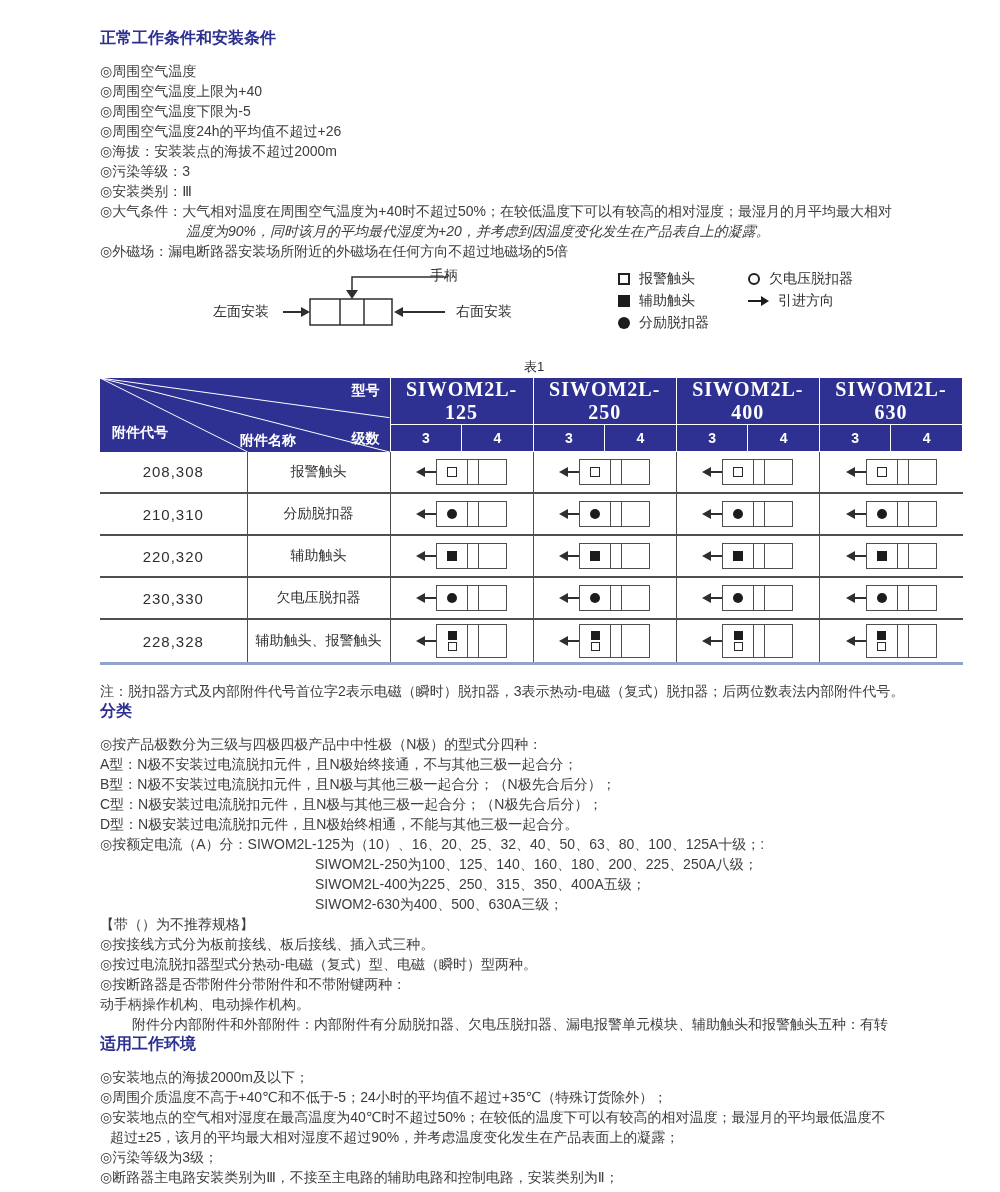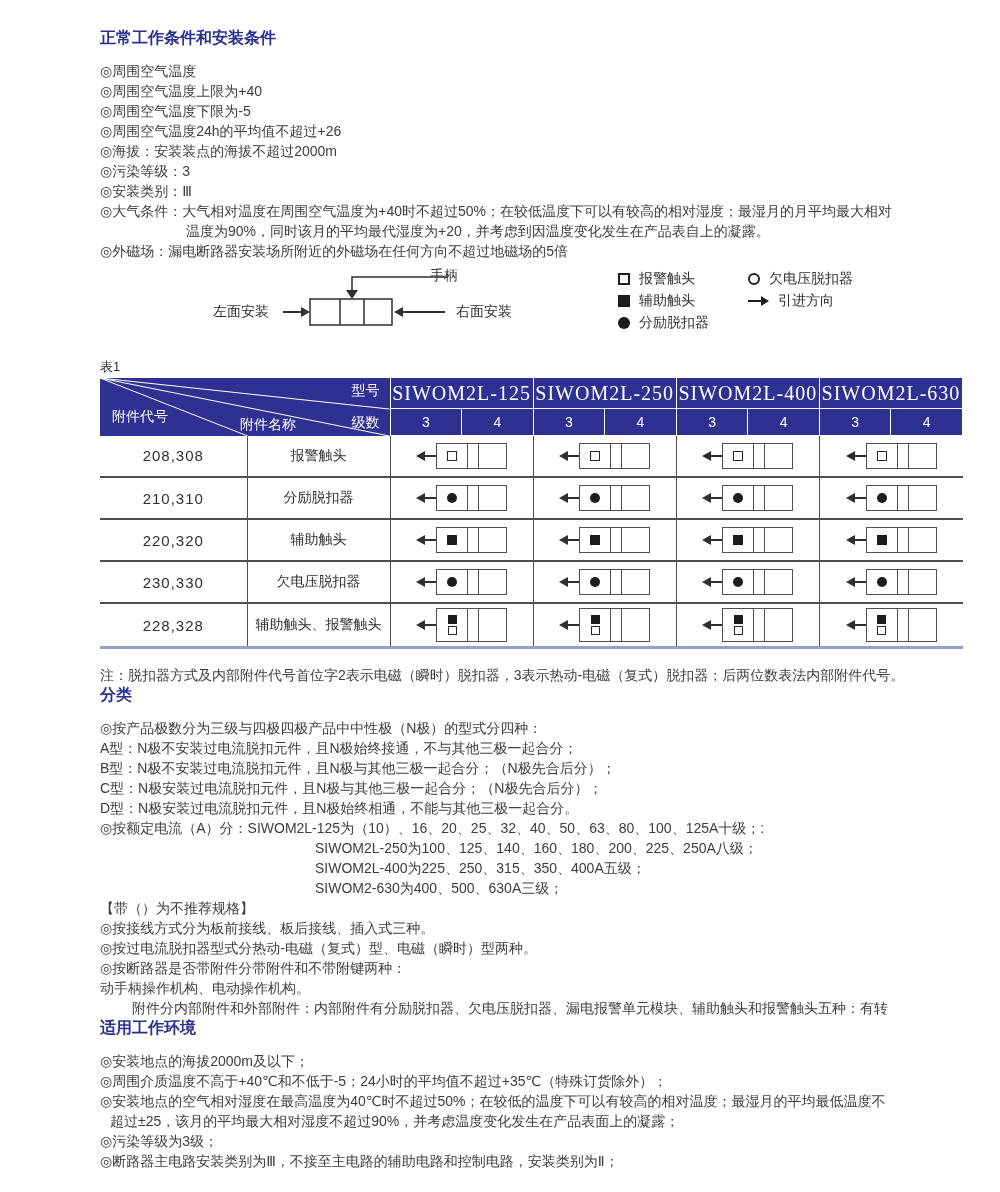--- a/index.html
+++ b/index.html
@@ -1,21 +1,21 @@
 <!DOCTYPE html>
 <html><head>
 <meta charset="utf-8">
 <style>
   html,body{margin:0;padding:0;background:#ffffff;}
   .page{position:relative;width:1000px;height:1192px;background:#fff;overflow:hidden;
         font-family:"Liberation Sans","DejaVu Sans",sans-serif;color:#3d3d3d;}
   .content{padding:28px 22px 0 100px;}
   .sec-title{color:#2b2f90;font-size:16px;font-weight:bold;line-height:20px;margin:0 0 13px 0;}
   .line{font-size:14px;line-height:20px;white-space:nowrap;color:#3d3d3d;}
-  .ind-cont{padding-left:86px;}
+  .ind-cont{padding-left:86px;font-style:italic;}
   .ind-model{padding-left:215px;}
   .ind-para{padding-left:32px;}
   .ind-small{padding-left:10px;}
 
   
   .inst{position:relative;height:88px;margin:2px 0 0 -100px;width:1000px;}
   .inst-svg{position:absolute;left:0;top:0;width:1000px;height:88px;}
   .inst-svg .ln{stroke:#2f2f2f;stroke-width:1.5;fill:none;}
   .inst-svg .ln2{stroke:#2f2f2f;stroke-width:2;fill:none;}
   .inst-svg .bx{stroke:#2f2f2f;stroke-width:1.5;fill:none;}
@@ -25,23 +25,23 @@
   .lgs{display:inline-block;flex:none;}
   .lg-square-open{width:12px;height:12px;border:2px solid #222;box-sizing:border-box;background:#fff;}
   .lg-square-filled{width:12px;height:12px;background:#1c1c1c;}
   .lg-circle-filled{width:12px;height:12px;border-radius:50%;background:#1c1c1c;}
   .lg-circle-open{width:12px;height:12px;border-radius:50%;border:2px solid #222;box-sizing:border-box;background:#fff;}
   .lg-arrow{display:inline-flex;align-items:center;flex:none;}
   .lg-arrow .bar{width:13px;height:2px;background:#1c1c1c;}
   .lg-arrow .tri{width:0;height:0;border-top:5px solid transparent;border-bottom:5px solid transparent;border-left:8px solid #1c1c1c;}
 
   
-  .table-caption{width:868px;text-align:left;font-size:13px;color:#2f2f2f;margin:8px 0 3px 0;line-height:15px;}
+  .table-caption{width:868px;text-align:center;font-size:13px;color:#2f2f2f;margin:8px 0 3px 0;line-height:15px;}
   table.spec{border-collapse:collapse;table-layout:fixed;width:863px;}
-  table.spec thead th{background:#2e3192;color:#fff;font-weight:normal;padding:0;}
+  table.spec thead th{background:#2e3192;color:#fff;font-weight:bold;padding:0;}
   th.model{font-family:"Liberation Serif","DejaVu Serif",serif;font-size:20px;letter-spacing:1px;
            border:1px solid #fff;height:30px;}
   th.pole{font-size:14px;border:1px solid #fff;height:26px;}
   th.corner{position:relative;border-right:1px solid #fff;}
   th.corner svg{position:absolute;left:0;top:0;width:100%;height:100%;}
   th.corner .clab{position:absolute;font-size:14px;color:#fff;white-space:nowrap;}
   .c-model{top:4px;right:10px;}
   .c-pole{bottom:4px;right:10px;}
   .c-name{bottom:2px;left:140px;}
   .c-code{bottom:10px;left:12px;}

